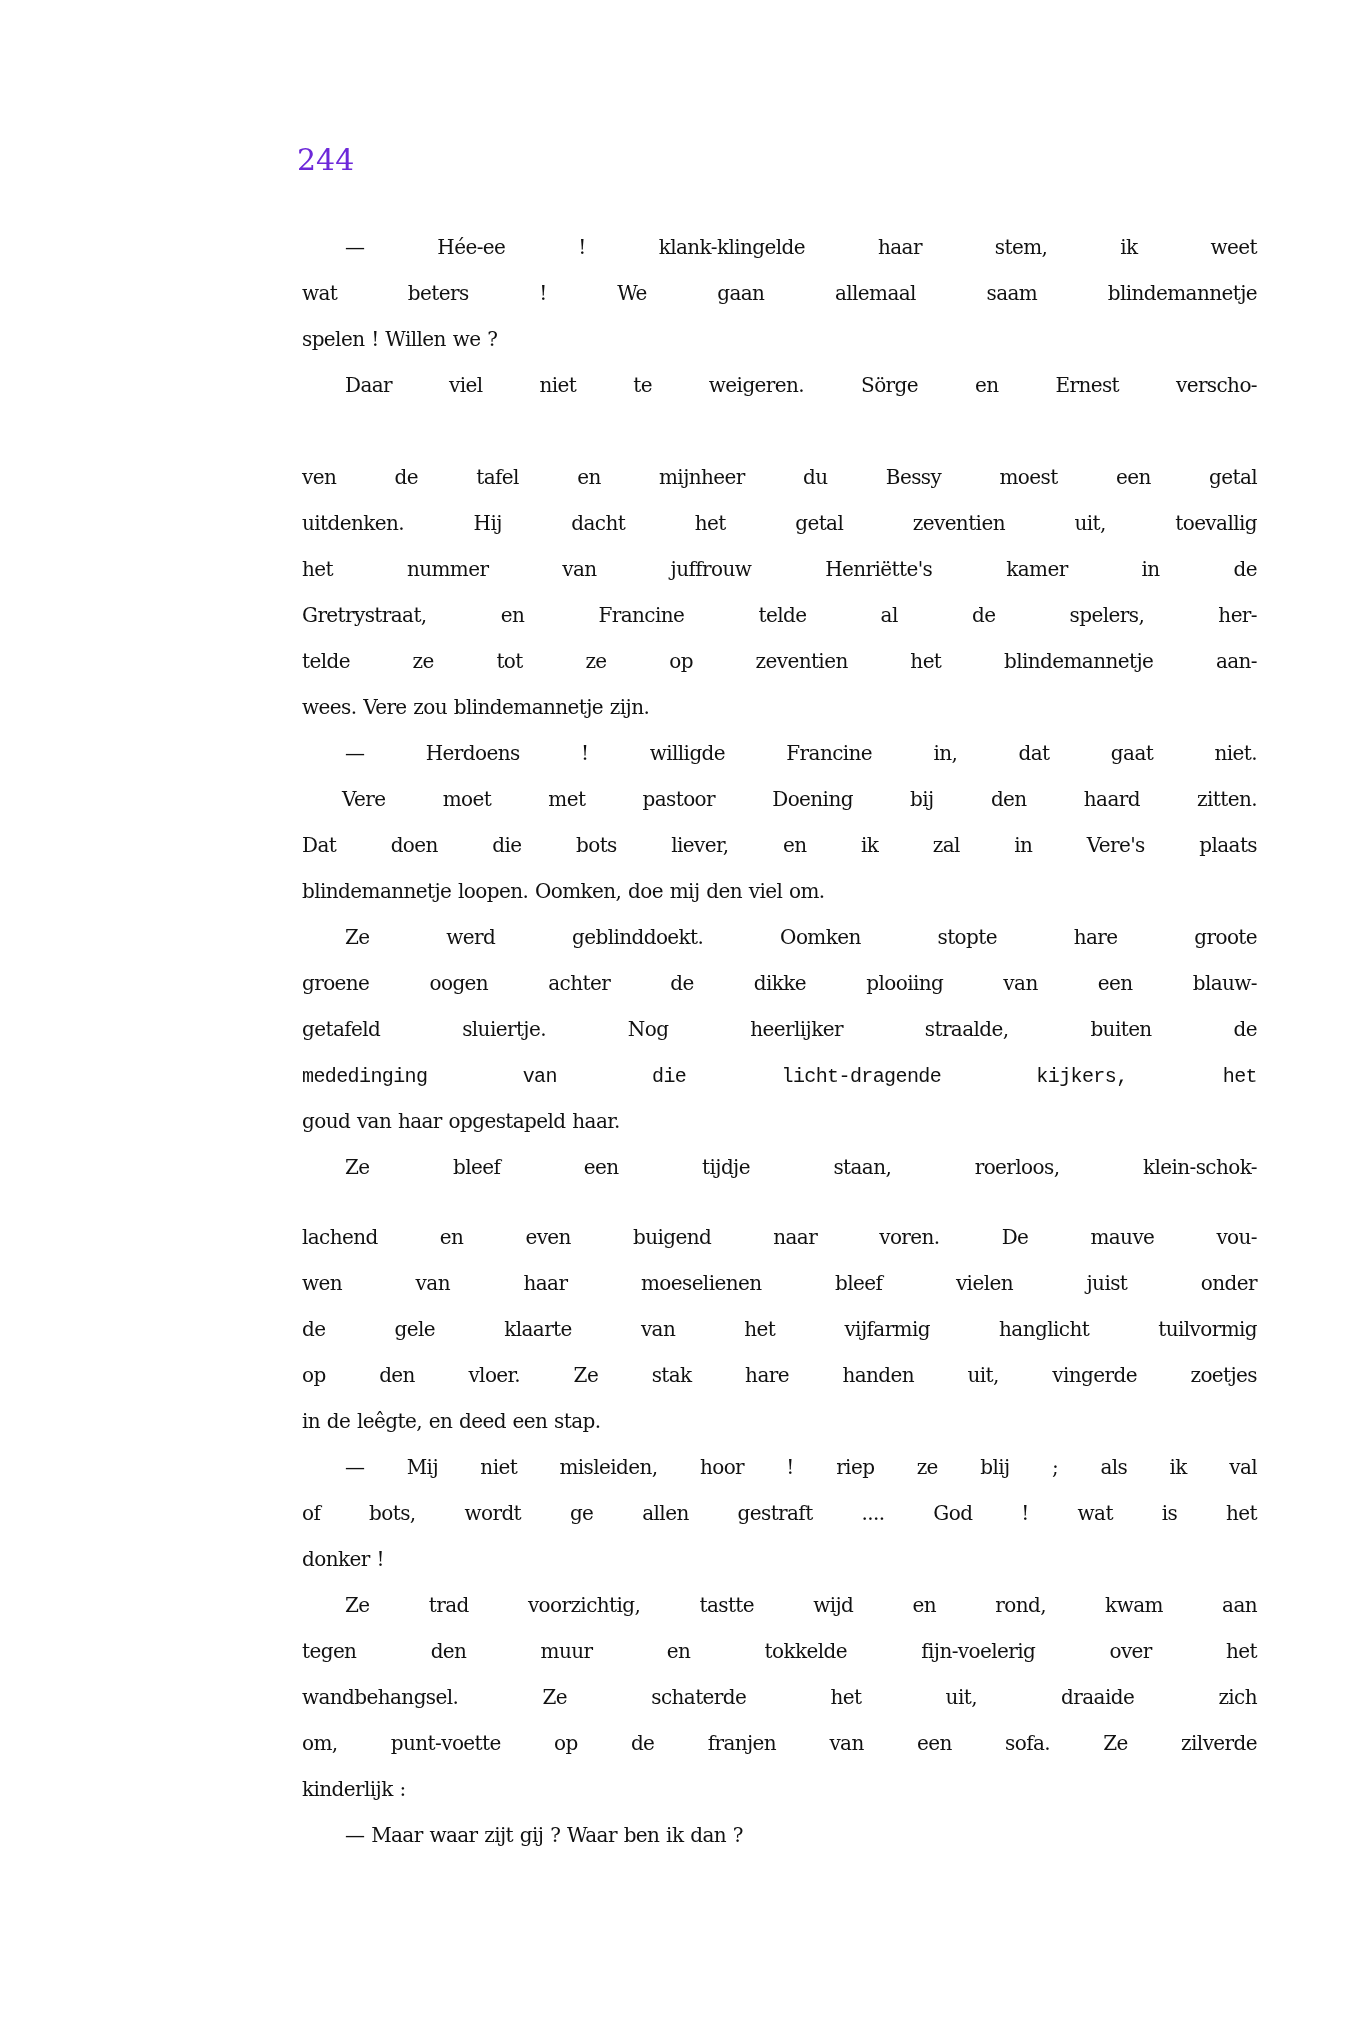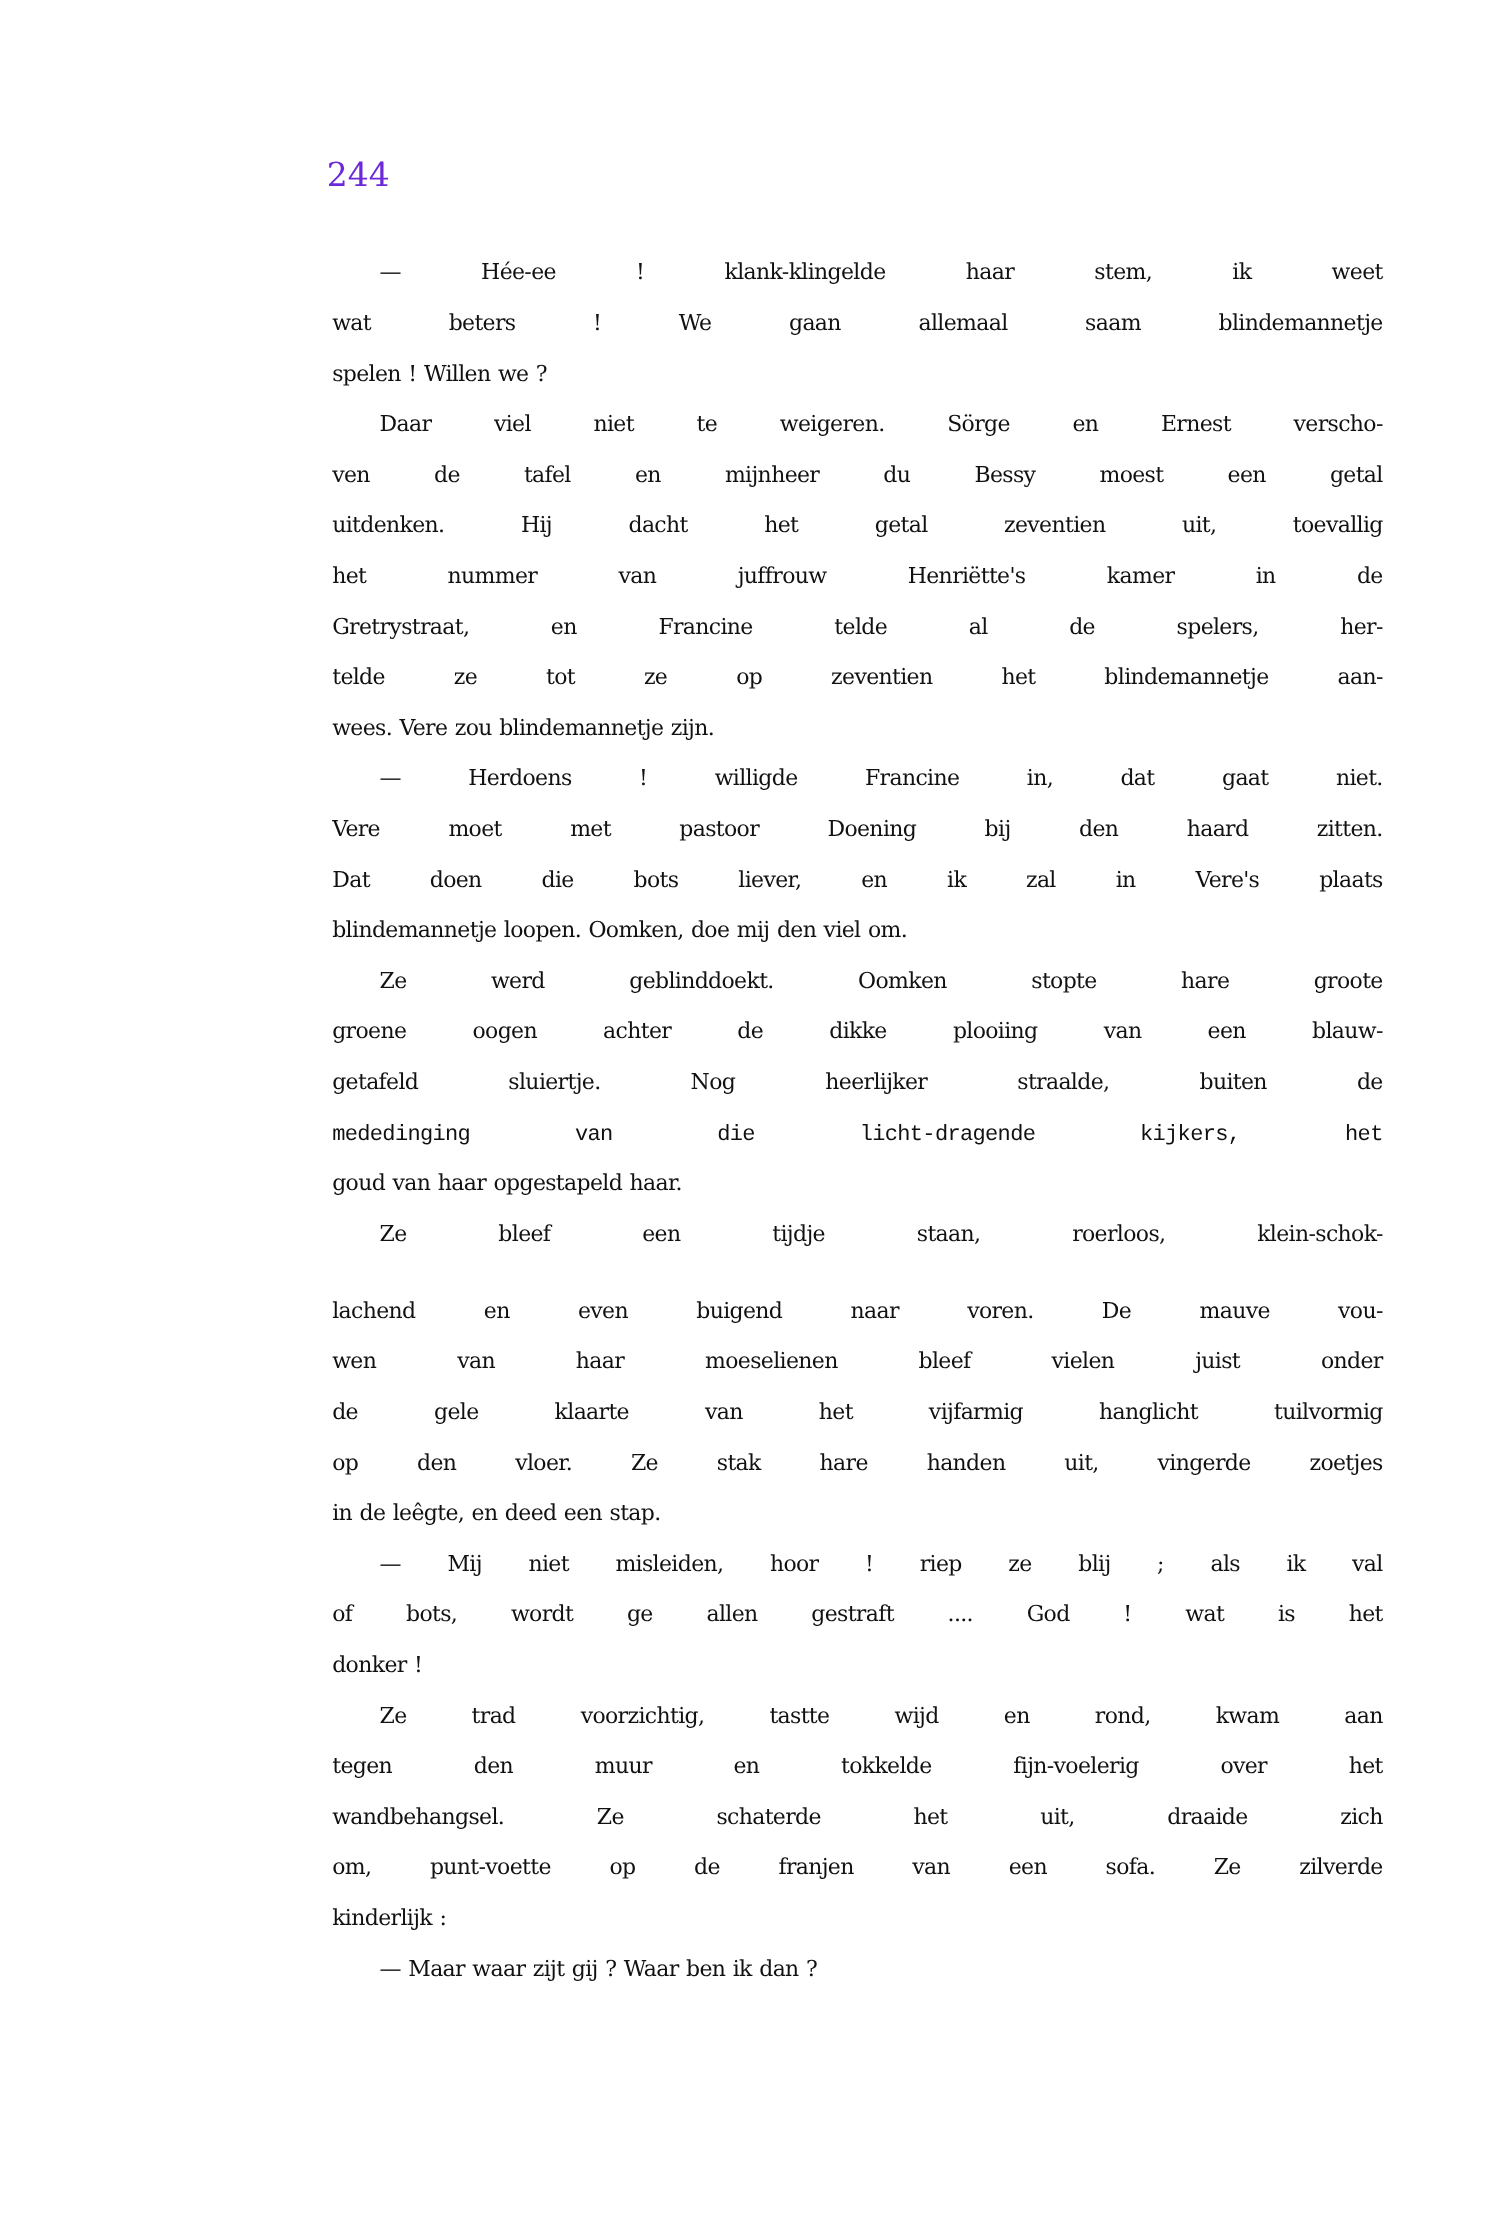--- a/index.html
+++ b/index.html
@@ -24,28 +24,28 @@
 </head>
 <body>
 
 <div class="page">
   <div class="page-number">244</div>
   <div class="text-block" id="text-block">
       <div class="line indent" style="white-space: nowrap;"><span style="white-space: nowrap; word-spacing: 1px;">— Hée-ee ! klank-klingelde haar stem, ik weet</span></div>
       <div class="line" style="white-space: nowrap;"><span style="white-space: nowrap; word-spacing: 1px;">wat beters ! We gaan allemaal saam blindemannetje</span></div>
       <div class="line last" style="white-space: nowrap;">spelen ! Willen we ?</div>
       <div class="line indent" style="white-space: nowrap;"><span style="white-space: nowrap; word-spacing: 1px;">Daar viel niet te weigeren. Sörge en Ernest verscho-</span></div>
-      <div class="line" style="white-space: nowrap;"><span style="white-space: nowrap; word-spacing: 1px;">ven de tafel en mijnheer du Bessy moest een getal</span></div>
+      <div class="line" style="white-space: nowrap; margin-top: 46px;"><span style="white-space: nowrap; word-spacing: 1px;">ven de tafel en mijnheer du Bessy moest een getal</span></div>
       <div class="line" style="white-space: nowrap;"><span style="white-space: nowrap; word-spacing: 1px;">uitdenken. Hij dacht het getal zeventien uit, toevallig</span></div>
       <div class="line" style="white-space: nowrap;"><span style="white-space: nowrap; word-spacing: 1px;">het nummer van juffrouw Henriëtte's kamer in de</span></div>
       <div class="line" style="white-space: nowrap;"><span style="white-space: nowrap; word-spacing: 1px;">Gretrystraat, en Francine telde al de spelers, her-</span></div>
       <div class="line" style="white-space: nowrap;"><span style="white-space: nowrap; word-spacing: 1px;">telde ze tot ze op zeventien het blindemannetje aan-</span></div>
       <div class="line last" style="white-space: nowrap;">wees. Vere zou blindemannetje zijn.</div>
       <div class="line indent" style="white-space: nowrap;"><span style="white-space: nowrap; word-spacing: 1px;">— Herdoens ! willigde Francine in, dat gaat niet.</span></div>
-      <div class="line" style="white-space: nowrap;"><span style="white-space: nowrap; word-spacing: 1px;">Vere moet met pastoor Doening bij den haard zitten.</span></div>
+      <div class="line" style="white-space: nowrap; margin-left: 40px;"><span style="white-space: nowrap; word-spacing: 1px;">Vere moet met pastoor Doening bij den haard zitten.</span></div>
       <div class="line" style="white-space: nowrap;"><span style="white-space: nowrap; word-spacing: 1px;">Dat doen die bots liever, en ik zal in Vere's plaats</span></div>
       <div class="line last" style="white-space: nowrap;">blindemannetje loopen. Oomken, doe mij den viel om.</div>
       <div class="line indent" style="white-space: nowrap;"><span style="white-space: nowrap; word-spacing: 1px;">Ze werd geblinddoekt. Oomken stopte hare groote</span></div>
       <div class="line" style="white-space: nowrap;"><span style="white-space: nowrap; word-spacing: 1px;">groene oogen achter de dikke plooiing van een blauw-</span></div>
       <div class="line" style="white-space: nowrap;"><span style="white-space: nowrap; word-spacing: 1px;">getafeld sluiertje. Nog heerlijker straalde, buiten de</span></div>
       <div class="line" style="white-space: nowrap;"><span style="white-space: nowrap; word-spacing: 1px; font-family: Liberation Mono, monospace;">mededinging van die licht-dragende kijkers, het</span></div>
       <div class="line last" style="white-space: nowrap;">goud van haar opgestapeld haar.</div>
       <div class="line indent" style="white-space: nowrap;"><span style="white-space: nowrap; word-spacing: 1px;">Ze bleef een tijdje staan, roerloos, klein-schok-</span></div>
       <div class="line" style="white-space: nowrap; margin-top: 24px;"><span style="white-space: nowrap; word-spacing: 1px;">lachend en even buigend naar voren. De mauve vou-</span></div>
       <div class="line" style="white-space: nowrap;"><span style="white-space: nowrap; word-spacing: 1px;">wen van haar moeselienen bleef vielen juist onder</span></div>

